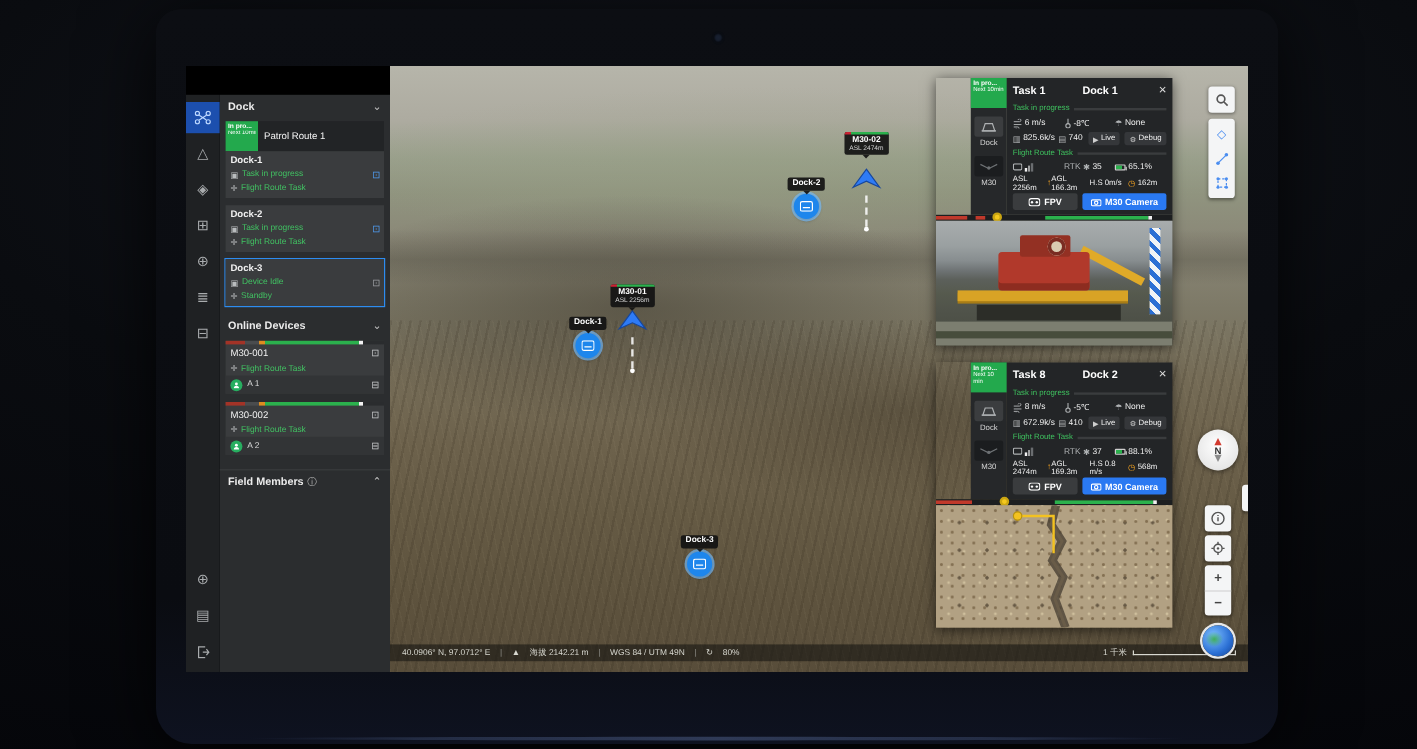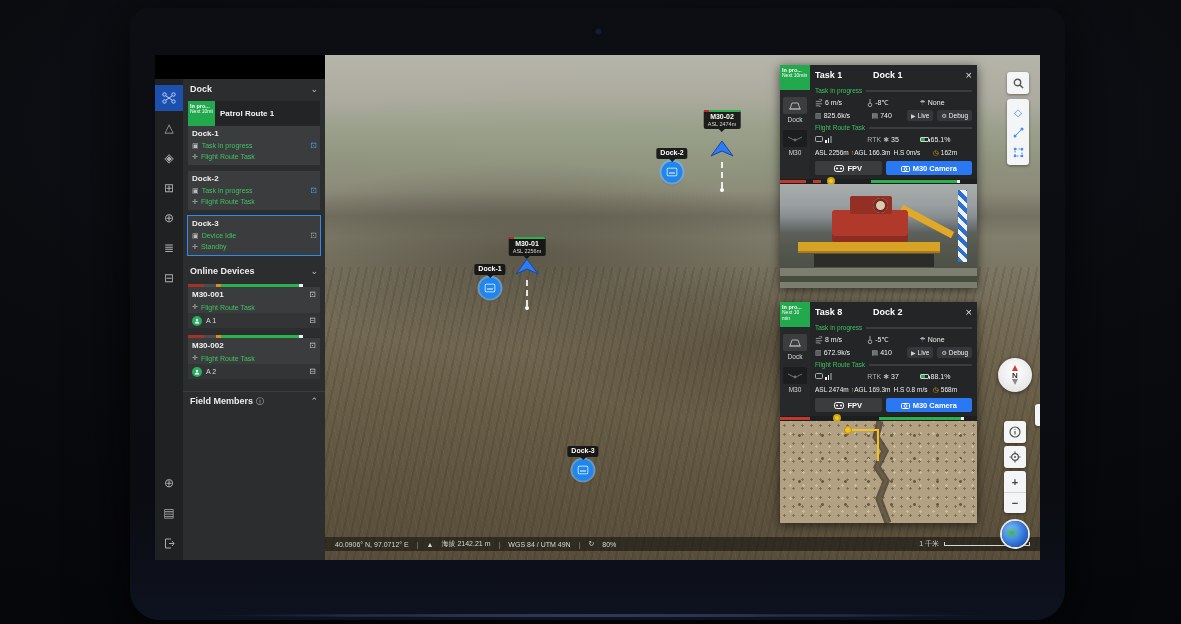--- a/index.html
+++ b/index.html
@@ -41,35 +41,35 @@
   .sec-info { color:#bdbdbd; font-size:8px; margin-left:3px; flex:1; }
 
   .rcard { margin:3px 5px 6px 5px; position:relative; }
   .rcard.sel { outline:1px solid #2d8cf0; }
   .rhead { display:flex; height:25px; }
   .badge { width:27px; padding:2px 2px; color:#fff; line-height:1.15; }
   .badge .b1 { font-size:5.5px; font-weight:bold; white-space:nowrap; overflow:hidden; }
   .badge .b2 { font-size:5px; white-space:nowrap; overflow:hidden; }
   .badge.green { background:#23a94d; }
   .badge.blue  { background:#2d8cf0; }
-  .rname { flex:1; background:#222426; color:#f5f5f5; font-size:8px; font-weight:bold;
+  .rname { flex:1; background:#222426; color:#f5f5f5; font-size:8px; font-weight:normal;
     display:flex; align-items:center; padding-left:5px; }
   .rbody { background:#3a3c3e; padding:2px 4px 3px 4px; position:relative; }
   .rdev { color:#f0f0f0; font-size:8px; font-weight:bold; height:12px; line-height:12px; }
   .rstat { display:flex; align-items:center; gap:3px; height:11px; }
   .rstat .ric { color:#b9bcbe; font-size:7px; }
   .rstat .rtx { color:#41c162; font-size:7px; }
   .rside { position:absolute; right:3px; top:15px; font-size:8px; color:#4f9cf0; }
   .rside.grey { color:#9a9da0; }
 
   .dcard { margin:4px 5px 7px 5px; background:#3a3c3e; }
   .dbar { height:3px;
     background:linear-gradient(90deg,#a33327 0 12%, #4a4c4e 12% 21%, #de8c20 21% 25%, #2bb14d 25% 84%, #f2f2f2 84% 87%, #2a2c2e 87% 100%); }
   .drow1 { display:flex; align-items:center; height:14px; padding:0 4px; }
-  .dname { color:#f2f2f2; font-size:8px; font-weight:bold; flex:1; }
+  .dname { color:#f2f2f2; font-size:8px; font-weight:normal; flex:1; }
   .dic { color:#c4c6c8; font-size:8px; }
   .drow2 { display:flex; align-items:center; gap:3px; height:12px; padding:0 4px; }
   .dfoot { display:flex; align-items:center; gap:4px; height:15px; padding:0 4px; background:#323436; }
   .avatar { width:10px; height:10px; border-radius:50%; background:#27ae60; display:flex;
     align-items:center; justify-content:center; }
   .aname { color:#dddddd; font-size:7px; flex:1; }
   .members-head { border-top:1px solid #3a3c3e; margin-top:12px; }
 
   
   .map { position:absolute; left:170px; top:0; right:0; bottom:0;
@@ -102,21 +102,21 @@
 
   .statusbar { position:absolute; left:170px; right:0; top:482px; height:14px;
     background:rgba(16,16,14,.55); display:flex; align-items:center; gap:8px; padding:0 10px;
     color:#d8d8d0; font-size:7px; z-index:7; }
   .sb-sep { color:#8a8a84; }
   .sb-right { margin-left:auto; display:flex; align-items:center; gap:5px; }
   .scalebar { width:86px; height:4px; border:1px solid #d8d8d0; border-top:none; }
 
   
   .panel { position:absolute; left:625px; width:197px; z-index:8; box-shadow:0 2px 10px rgba(0,0,0,.6); }
-  .pinfo { display:flex; }
+  .pinfo { display:flex;padding-left:29px; }
   .pstrip { width:30px; background:#26282a; display:flex; flex-direction:column; align-items:center; }
   .pbadge { width:30px; height:25px; padding:2px 2px; color:#fff; line-height:1.15; }
   .pbadge .b1 { font-size:5.5px; font-weight:bold; }
   .pbadge .b2 { font-size:5px; }
   .thumb { margin-top:7px; width:24px; height:17px; background:#3b3d3f; border-radius:2px;
     display:flex; align-items:center; justify-content:center; }
   .thumb.dark { background:#1b1d1f; }
   .tlabel { color:#d8d8d8; font-size:6.5px; margin-top:2px; }
   .pmain { flex:1; background:#232527; padding:0 5px 4px 5px; }
   .phead { height:20px; display:flex; align-items:center; gap:0; }

